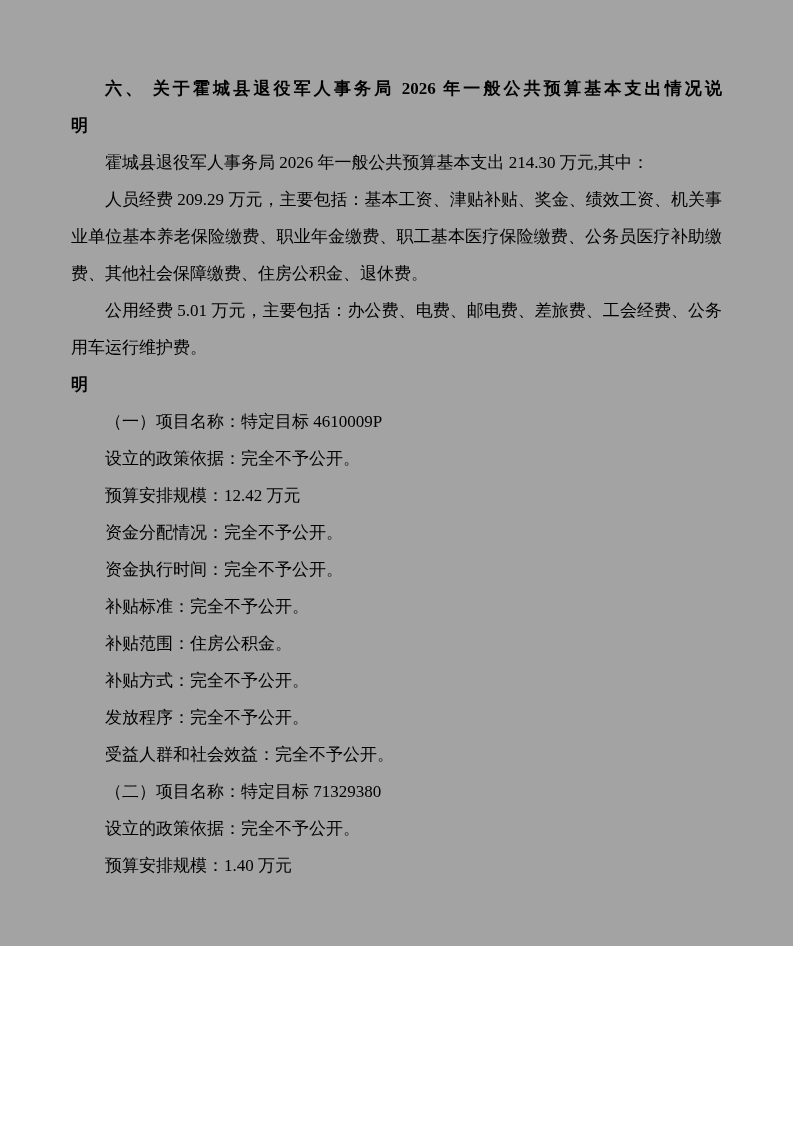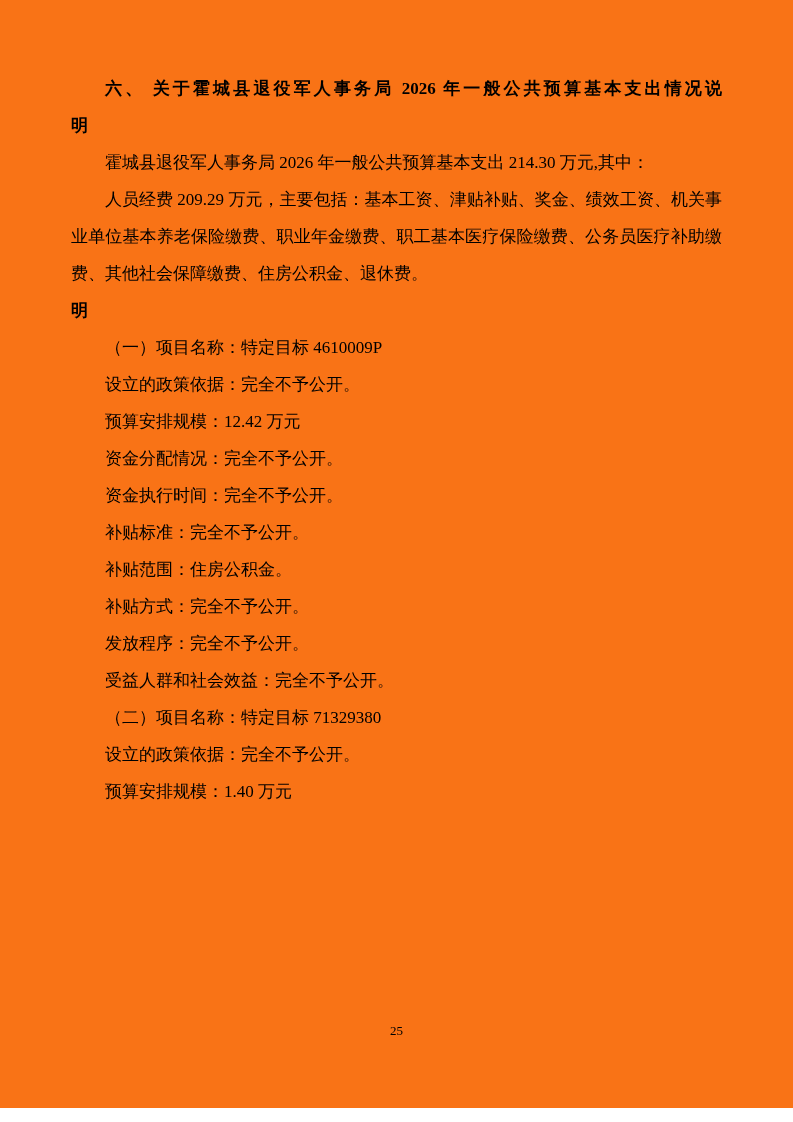--- a/index.html
+++ b/index.html
@@ -3,22 +3,22 @@
 <meta charset="utf-8">
 <style>
   html, body {
     margin: 0;
     padding: 0;
     background: #ffffff;
   }
   .page {
     position: relative;
     width: 793px;
-    height: 1108px;
-    background: #f97316;
+    height: 946px;
+    background: #a3a3a3;
     overflow: hidden;
     font-family: "Liberation Serif", "DejaVu Serif", serif;
     color: #000000;
   }
   .content {
     position: absolute;
     left: 71px;
     top: 70px;
     width: 651px;
   }
@@ -61,20 +61,21 @@
 <body>
 
 <div class="page">
   <div class="content">
 
     <p class="h-line1">六、 关于霍城县退役军人事务局 2026 年一般公共预算基本支出情况说</p>
     <p class="h-line2">明</p>
 
     <p class="para">霍城县退役军人事务局 2026 年一般公共预算基本支出 214.30 万元,其中：</p>
     <p class="para">人员经费 209.29 万元，主要包括：基本工资、津贴补贴、奖金、绩效工资、机关事业单位基本养老保险缴费、职业年金缴费、职工基本医疗保险缴费、公务员医疗补助缴费、其他社会保障缴费、住房公积金、退休费。</p>
+    <p class="para">公用经费 5.01 万元，主要包括：办公费、电费、邮电费、差旅费、工会经费、公务用车运行维护费。</p>
 
     <p class="h-line2">明</p>
 
     <p class="para">（一）项目名称：特定目标 4610009P</p>
     <p class="para">设立的政策依据：完全不予公开。</p>
     <p class="para">预算安排规模：12.42 万元</p>
     <p class="para">资金分配情况：完全不予公开。</p>
     <p class="para">资金执行时间：完全不予公开。</p>
     <p class="para">补贴标准：完全不予公开。</p>
     <p class="para">补贴范围：住房公积金。</p>

